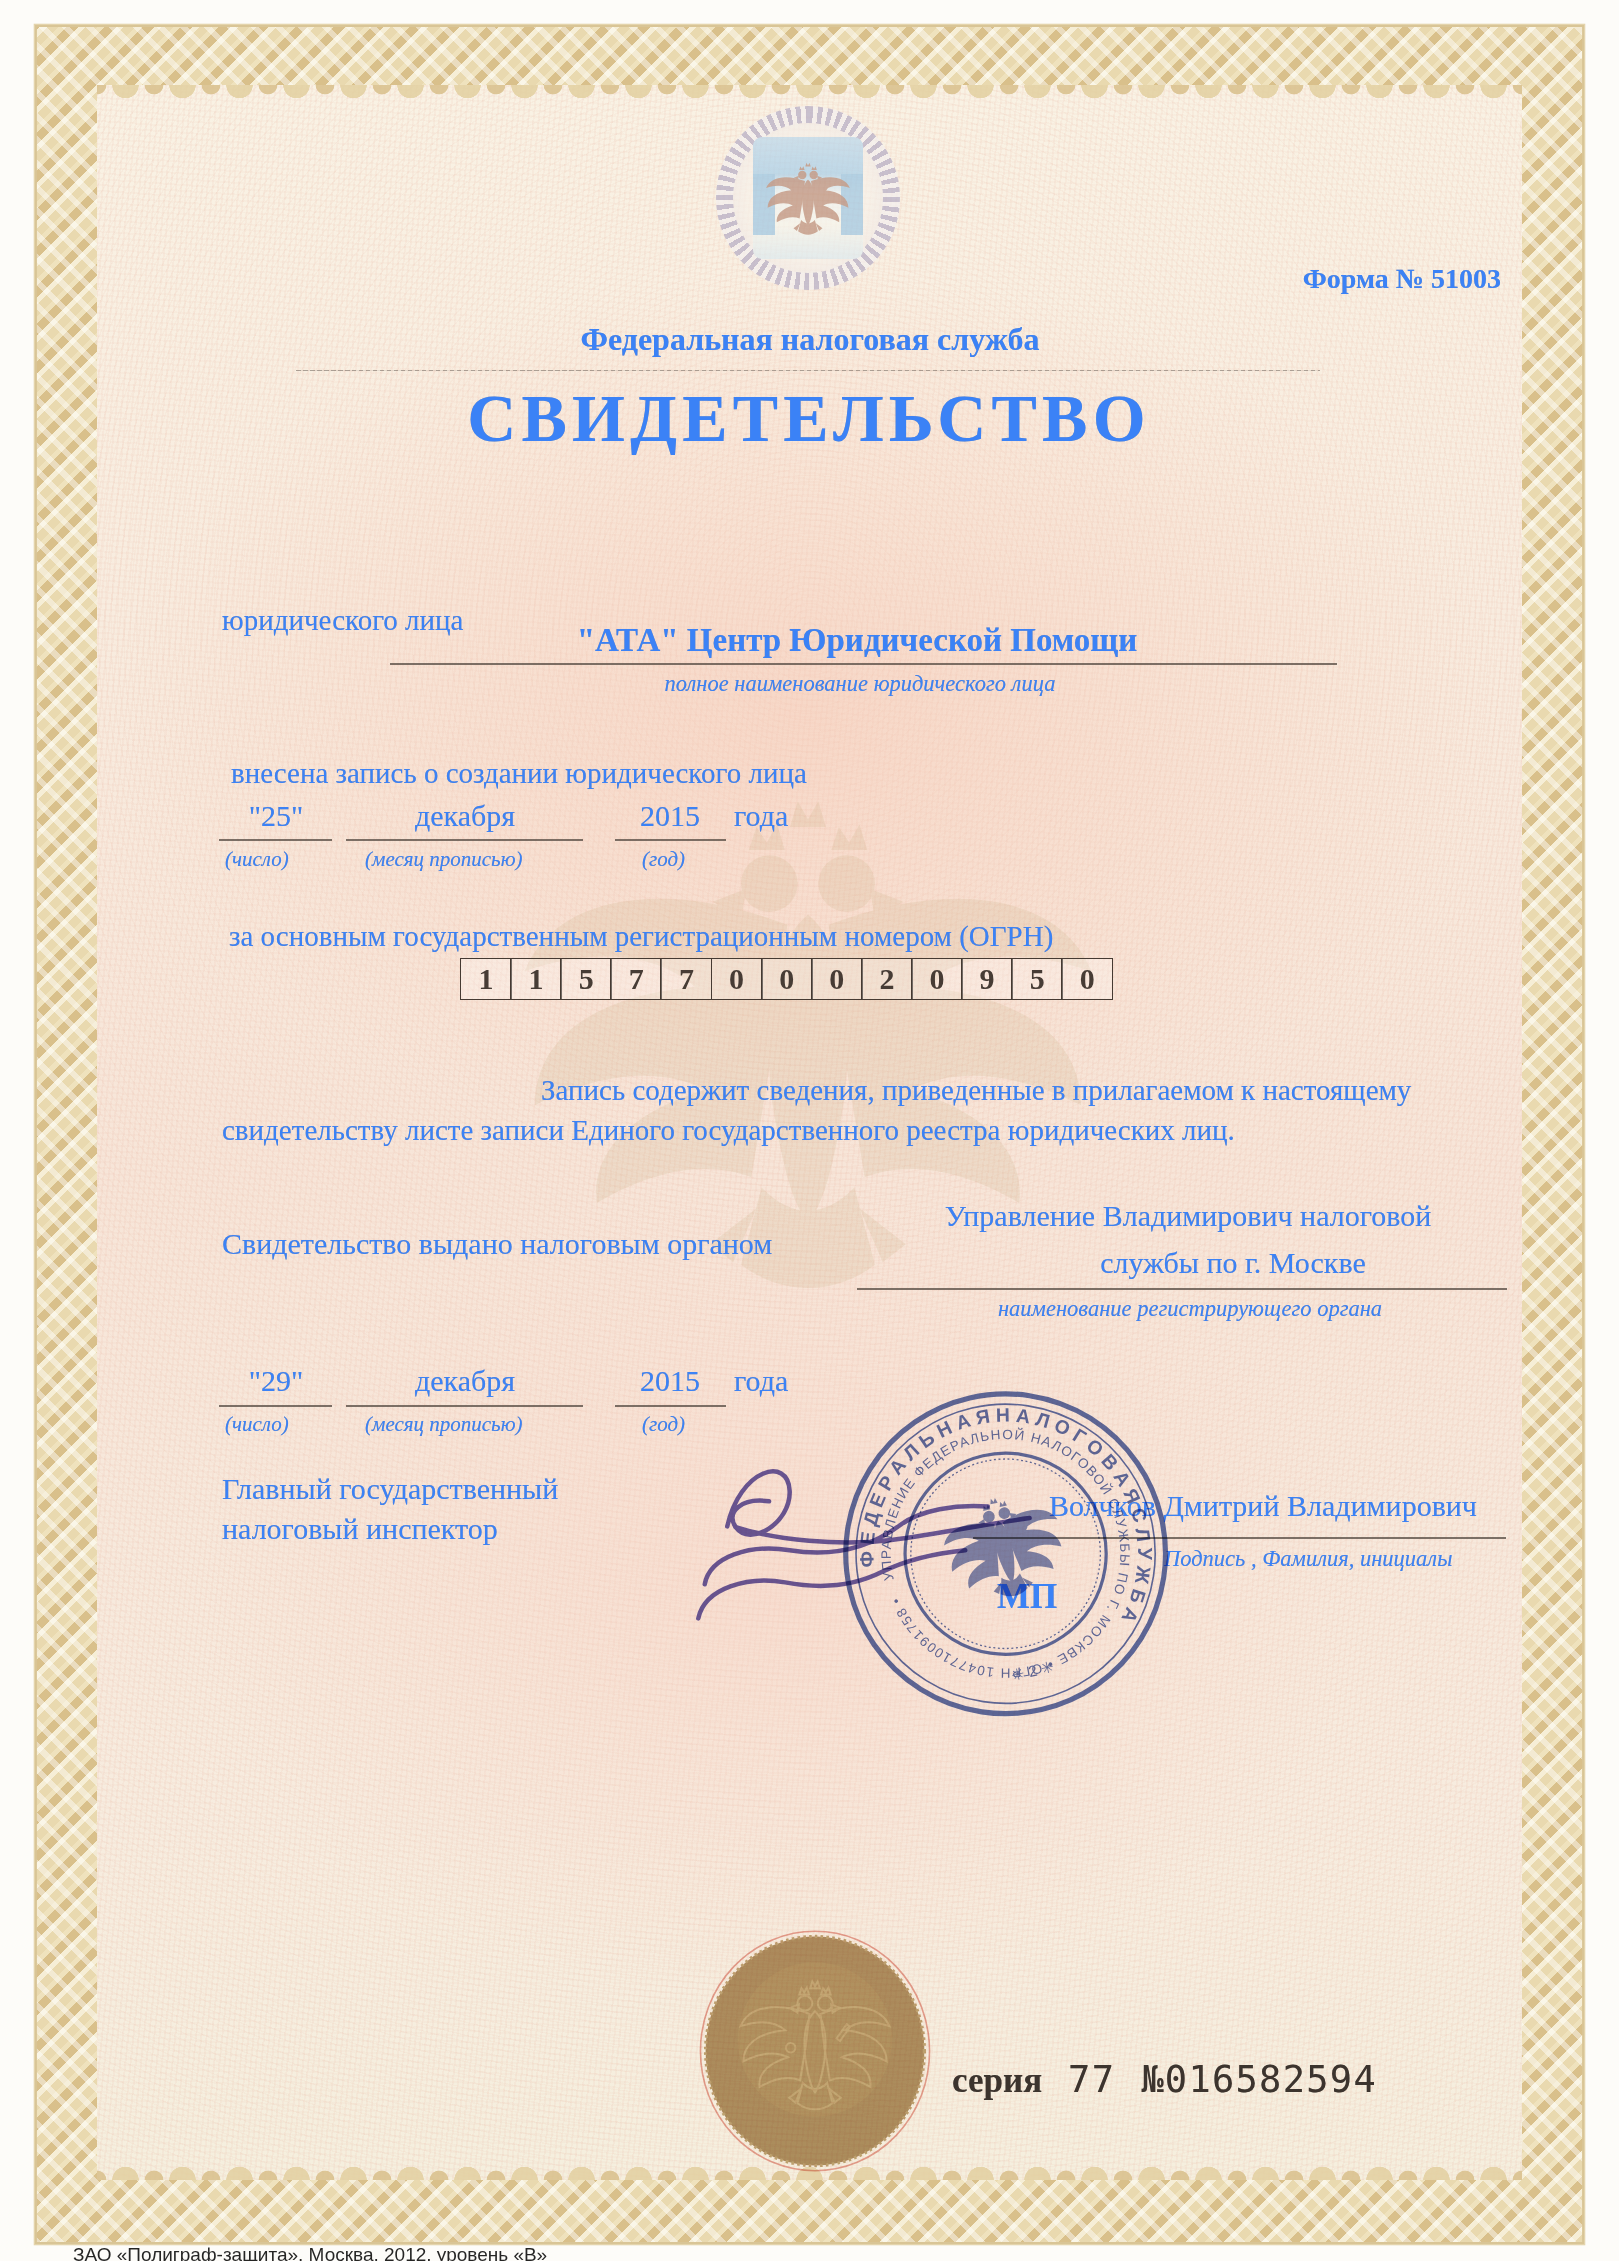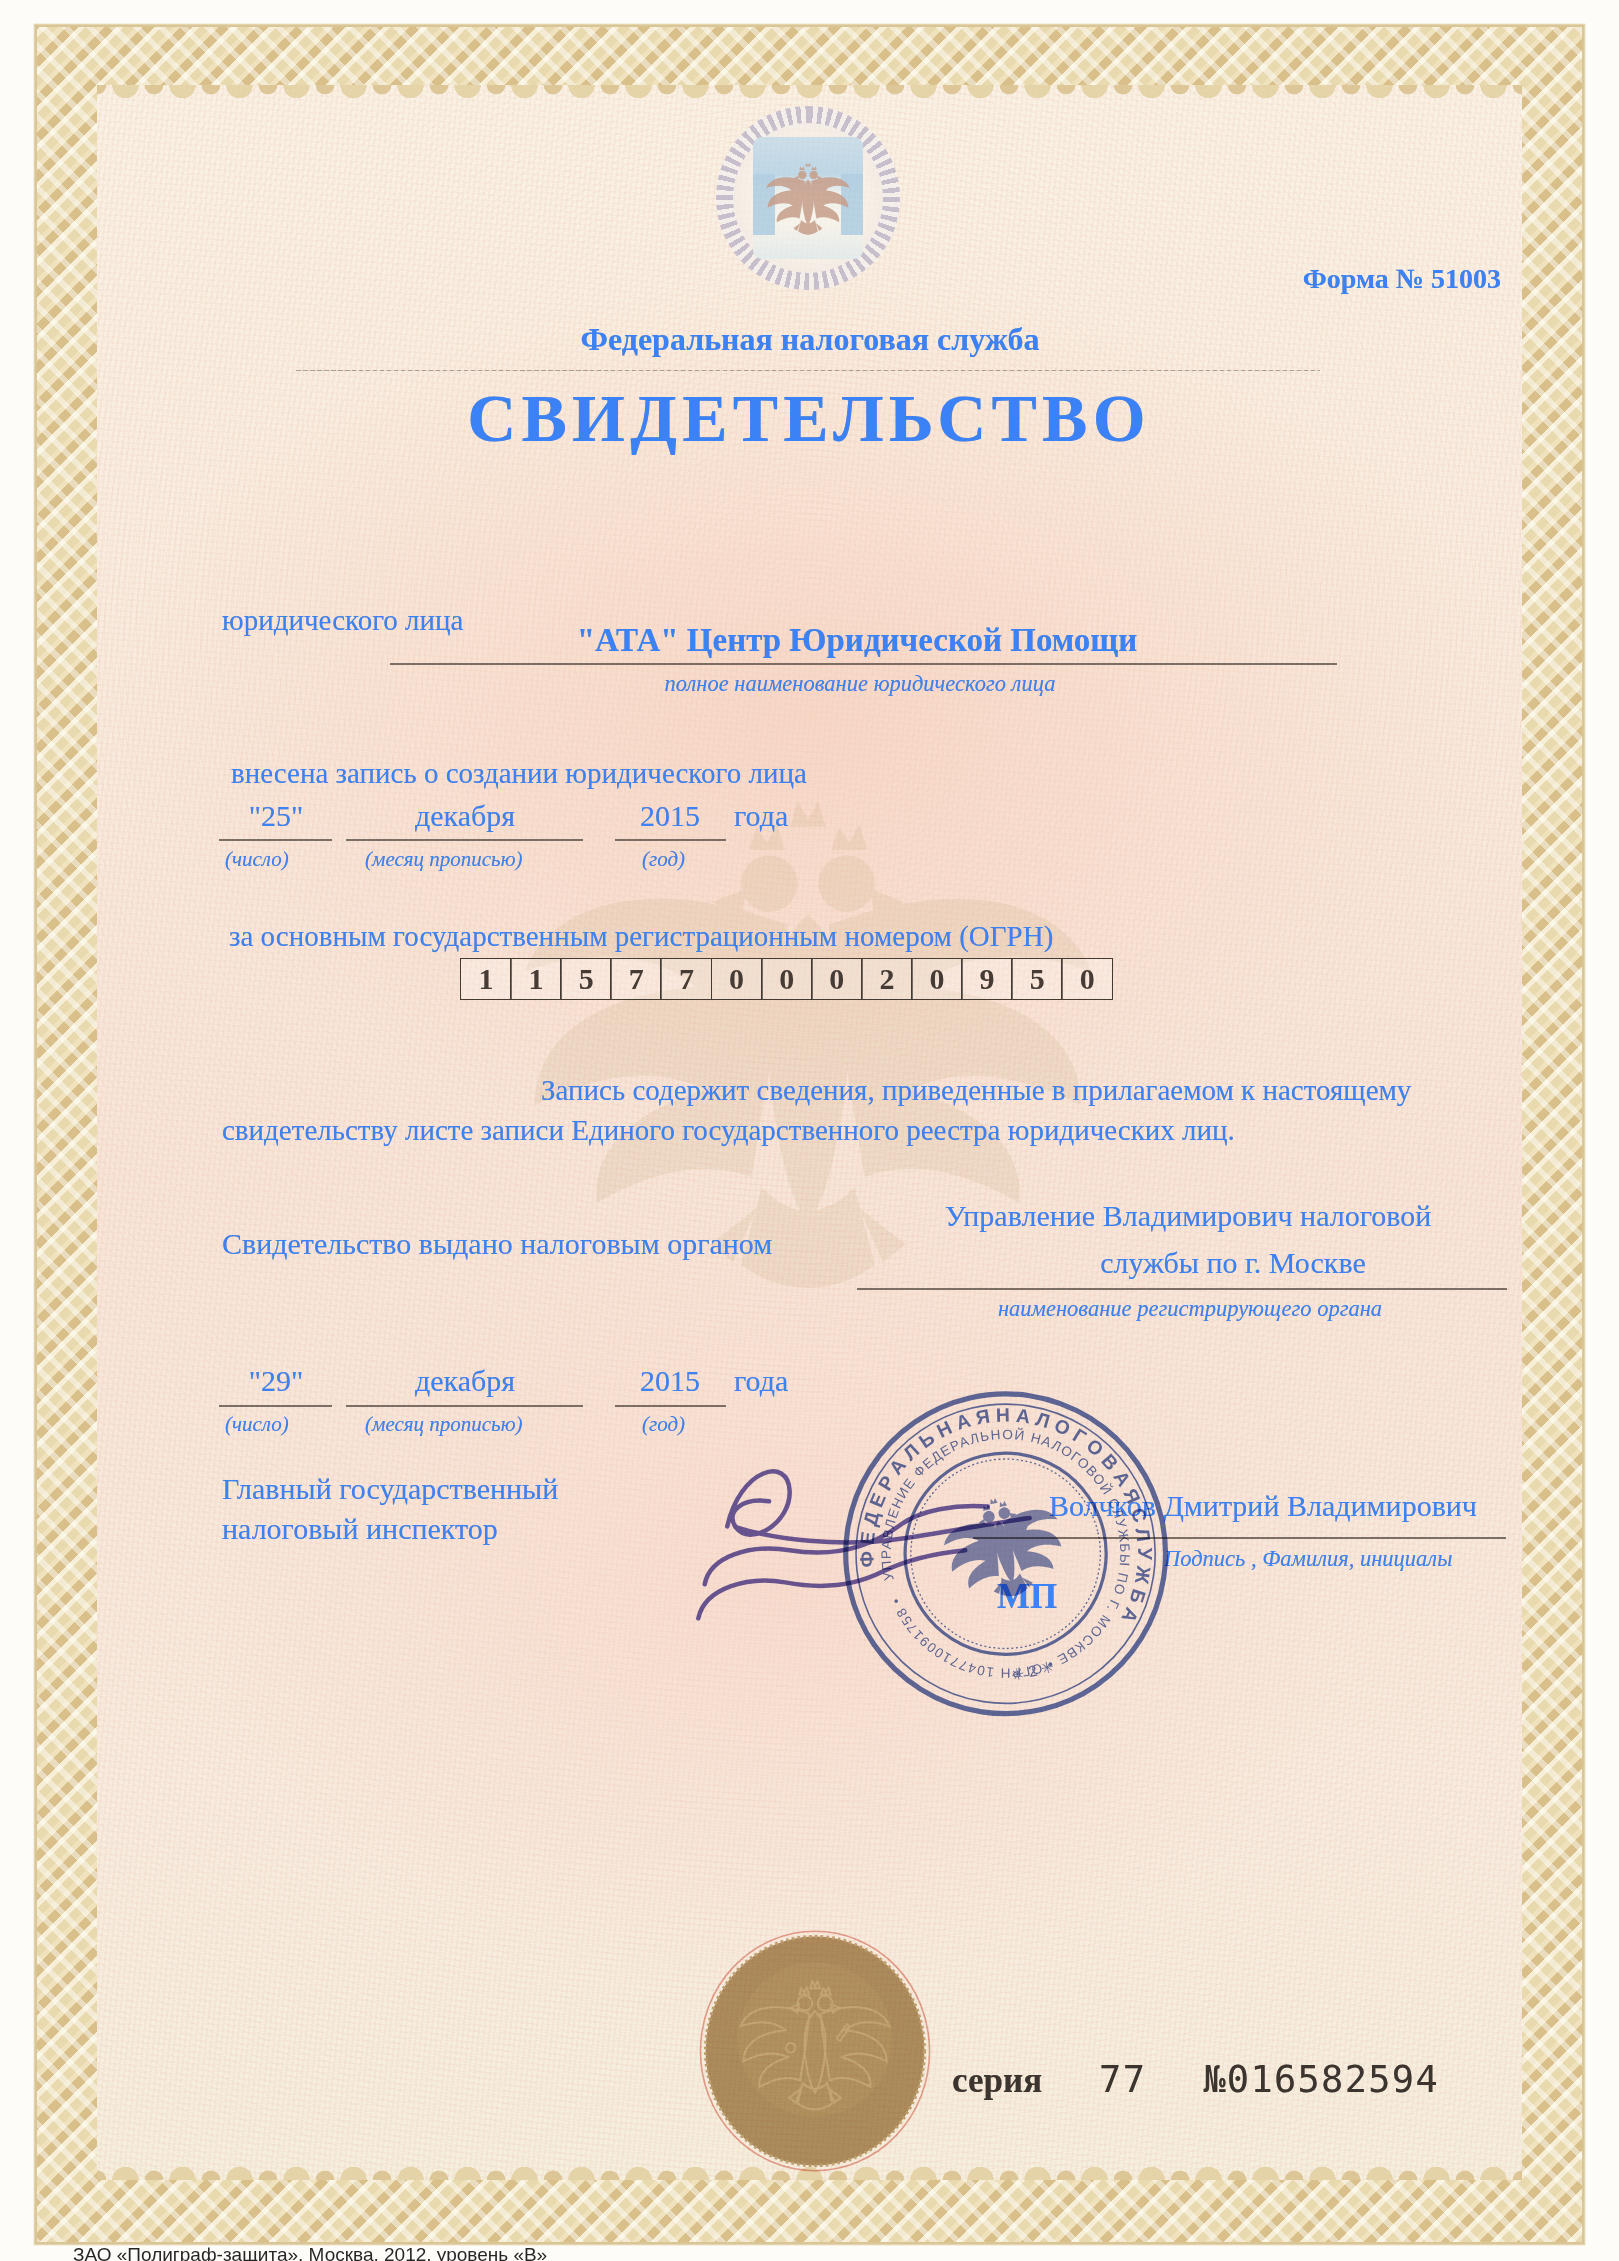--- a/index.html
+++ b/index.html
@@ -57,21 +57,21 @@
     display:flex;align-items:center;justify-content:center;
     font-weight:bold;font-size:30px;color:#473c35;background:rgba(255,255,255,.25);}
   .ogrn-cell:first-child{margin-left:0;}
 
   
   .stamp{position:absolute;left:840px;top:1388px;width:332px;height:332px;
     transform:rotate(-13deg);mix-blend-mode:multiply;opacity:.88;}
   .signature{position:absolute;left:679px;top:1446px;width:386px;height:193px;
     mix-blend-mode:multiply;opacity:.9;}
   .gold-seal{position:absolute;left:699px;top:1930px;width:232px;height:242px;mix-blend-mode:multiply;}
-  .series-line{position:absolute;left:952px;top:2058px;display:flex;align-items:baseline;gap:57px;
+  .series-line{position:absolute;left:952px;top:2058px;display:flex;align-items:baseline;gap:26px;
     color:#3c342e;text-shadow:0 0 0.6px rgba(60,52,46,.4);}
   .series-line .lbl{font-size:35px;font-weight:bold;}
   .series-line .num{font-family:"DejaVu Sans Mono", monospace;font-size:37px;letter-spacing:1.3px;}
   .printer-note{position:absolute;left:73px;top:2244px;font-family:"Liberation Sans", sans-serif;
     font-size:19px;color:#000000;opacity:.85;white-space:nowrap;filter:blur(0.3px);}
 
   .watermark{position:absolute;left:486px;top:696px;width:644px;height:741px;opacity:.14;}
 </style>
 </head>
 <body>

